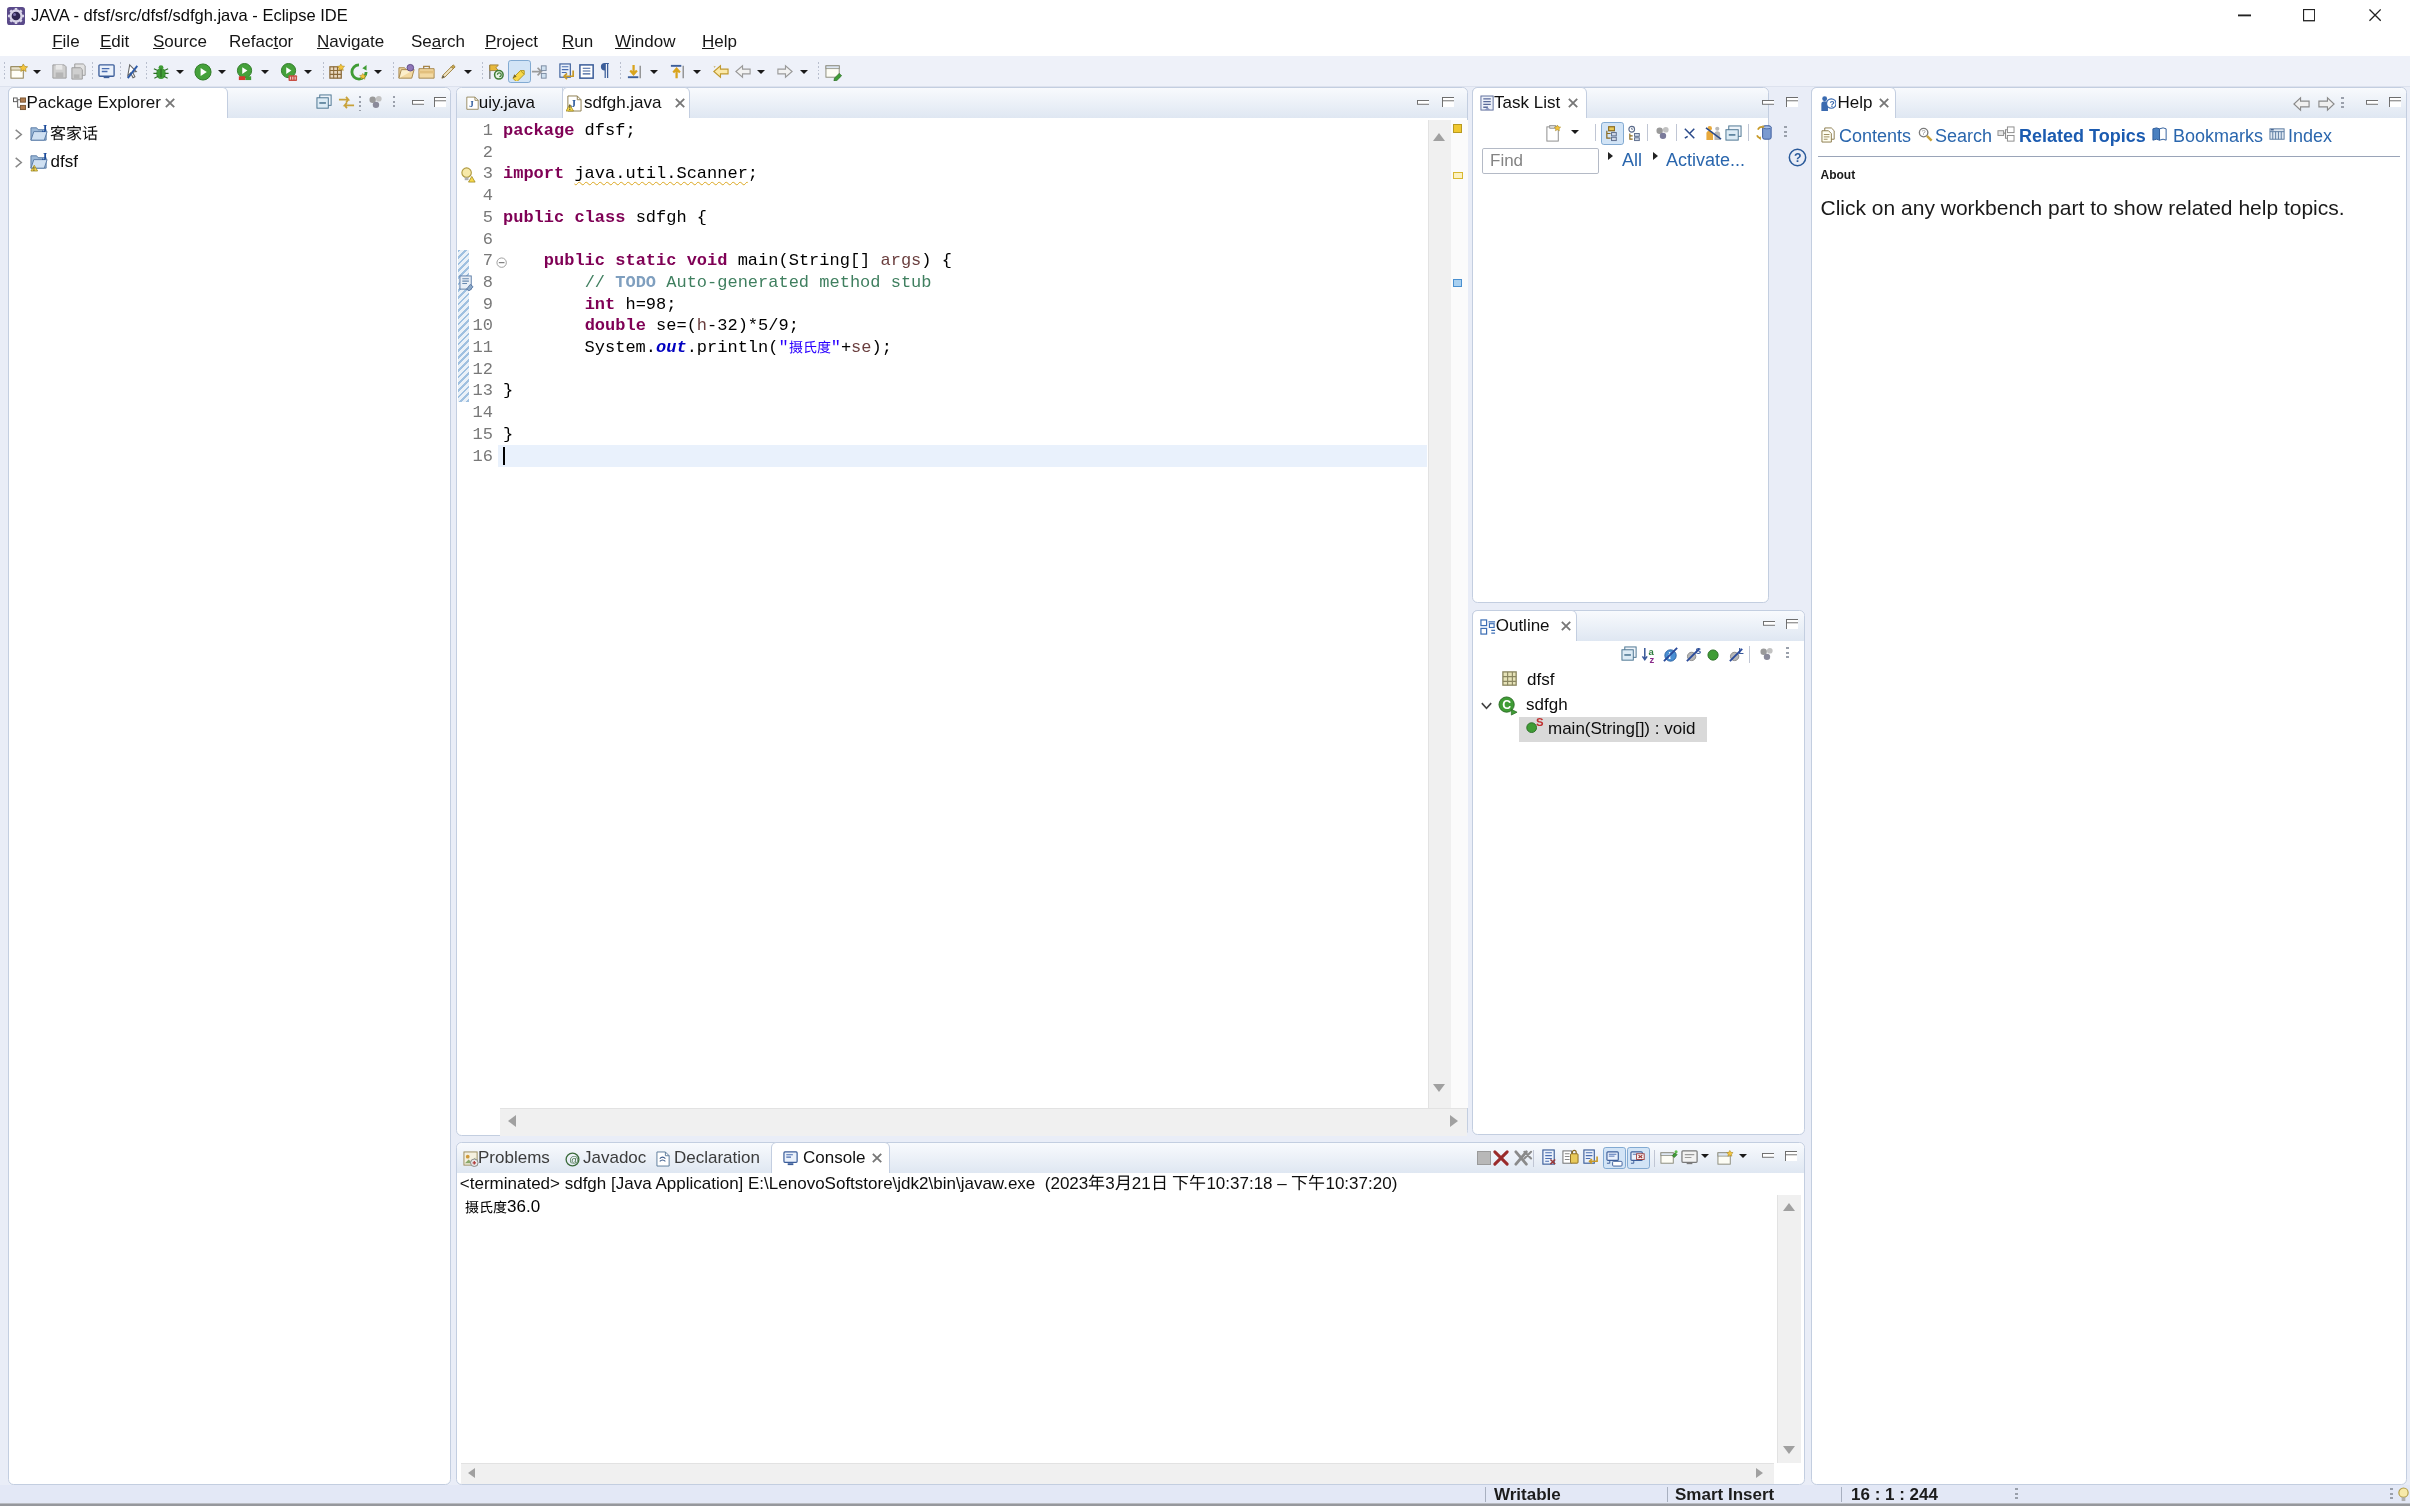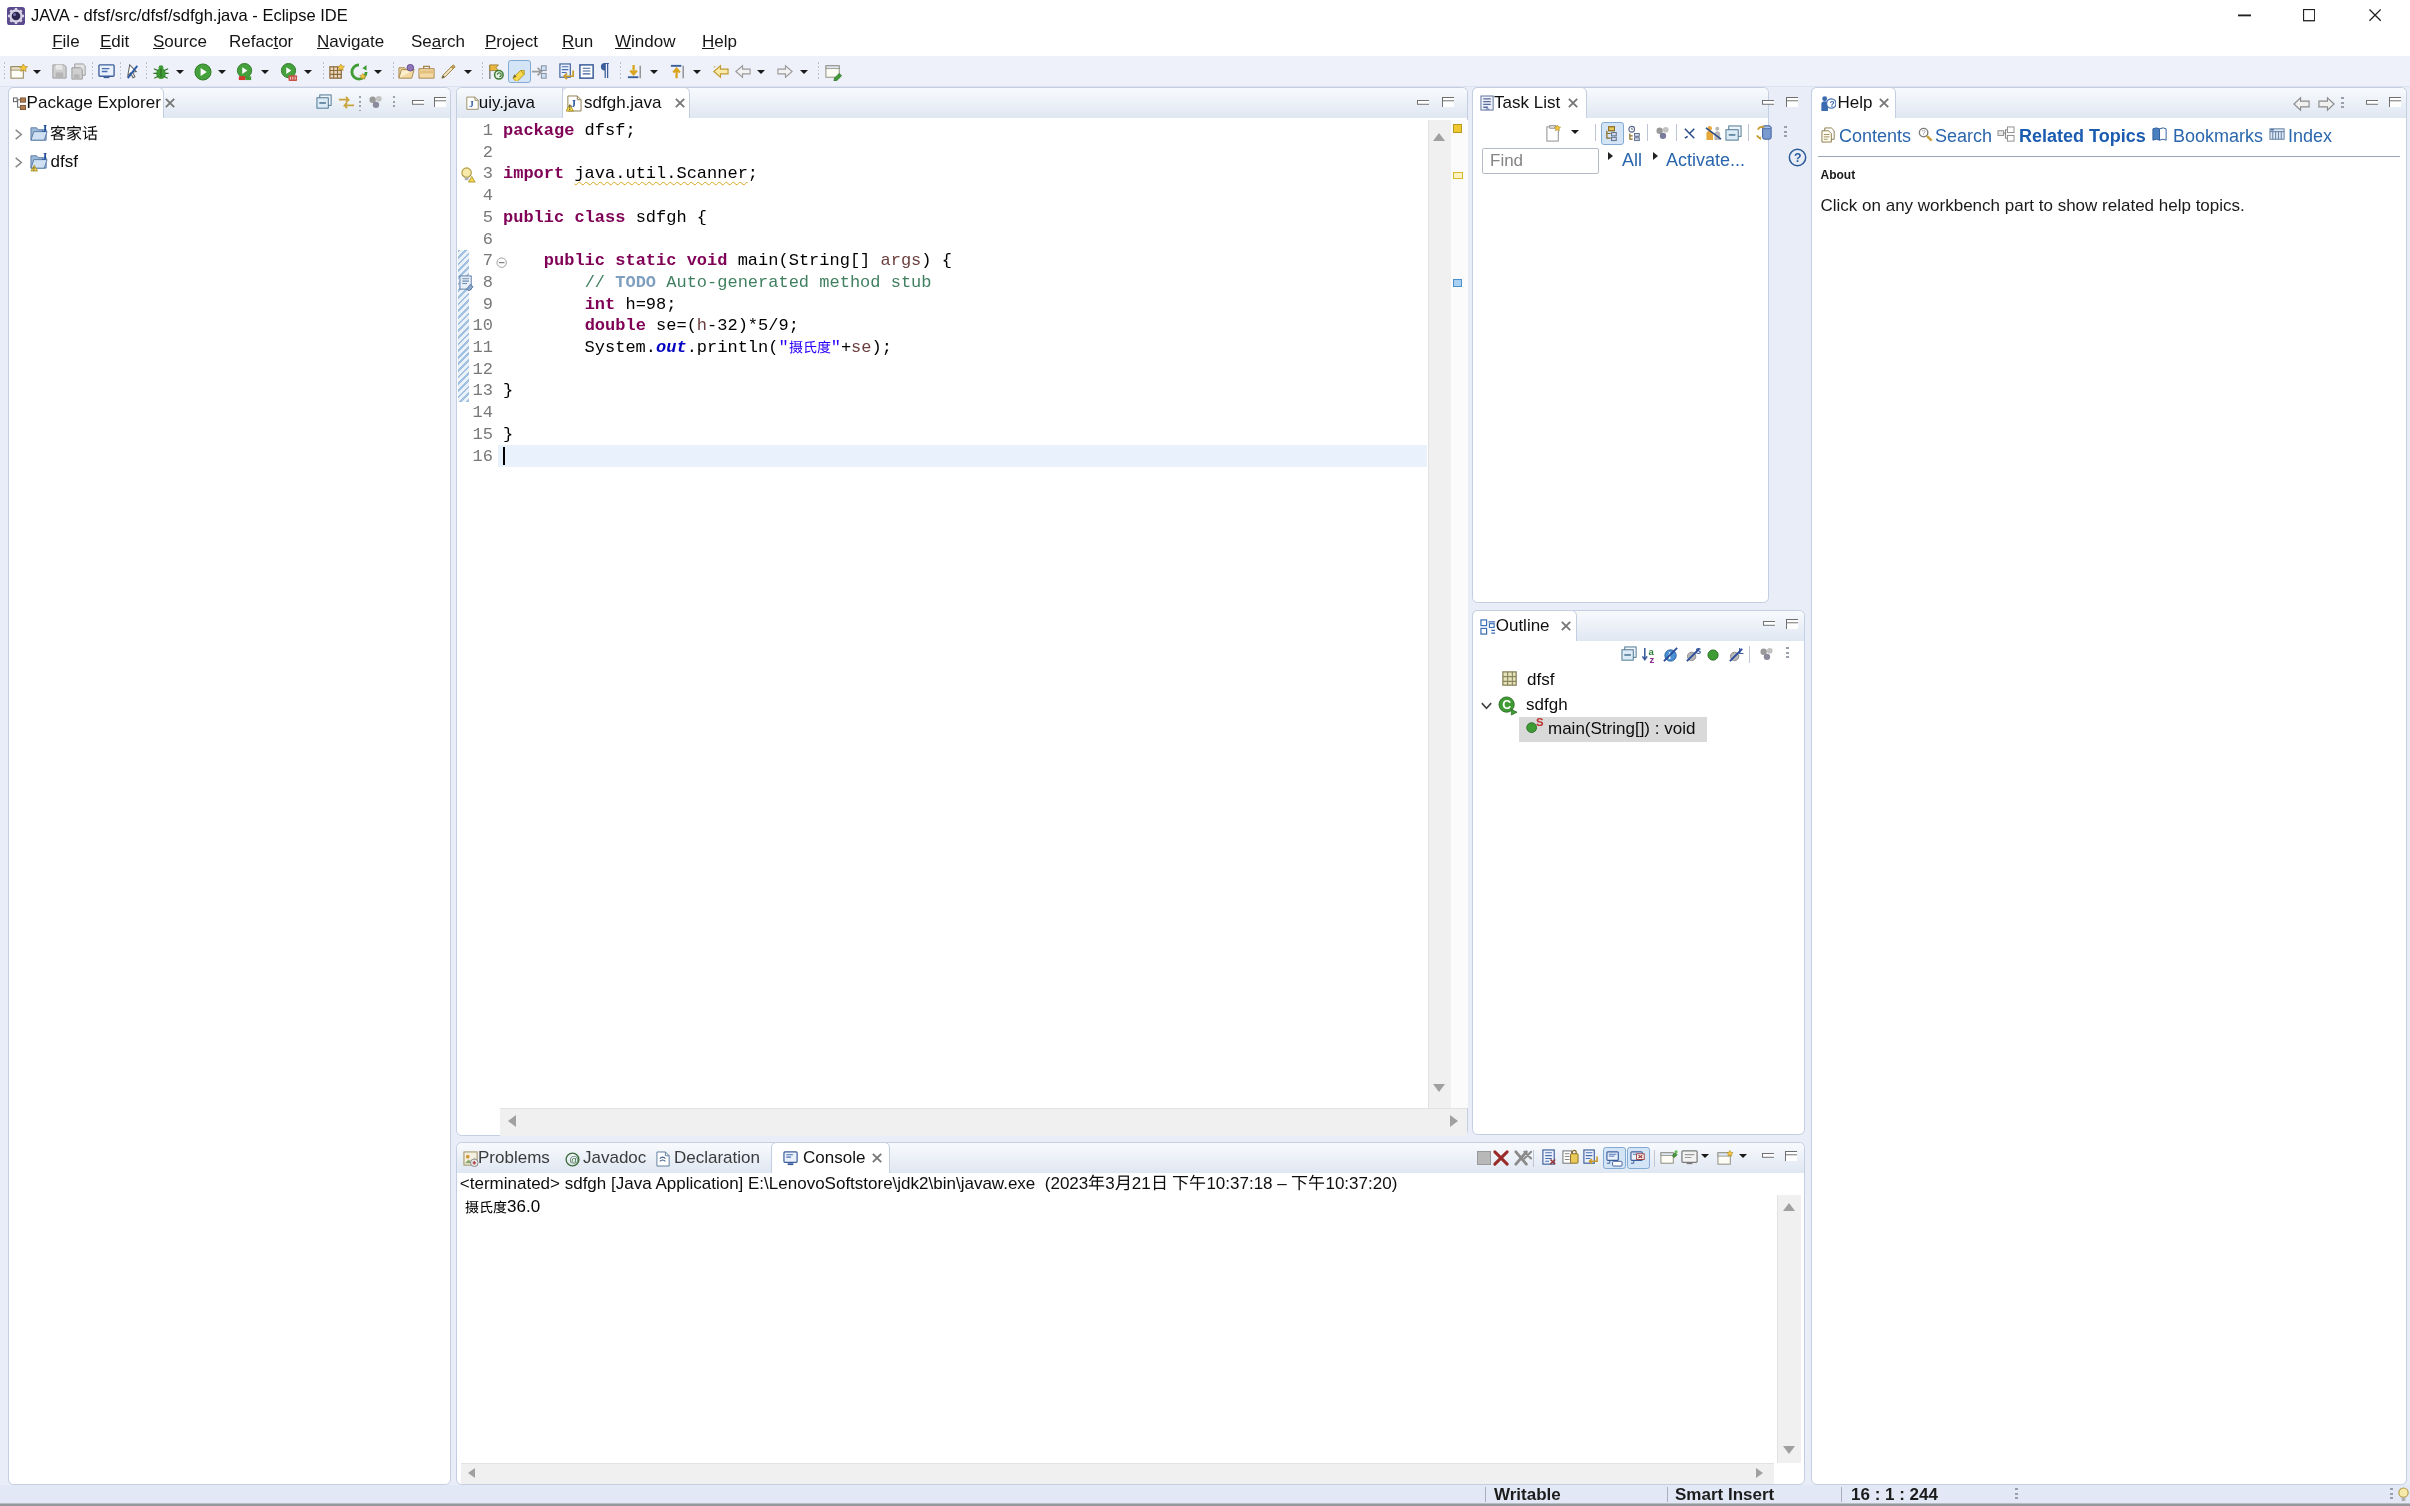--- a/index.html
+++ b/index.html
@@ -262,21 +262,21 @@
 <div class="tbdd" style="left:800px"></div>
 <div class="tbsep" style="left:818px"></div>
 <svg class="tbi" style="left:825px" width="18" height="18" viewBox="0 0 19 19">
     <rect x="1" y="3" width="14" height="12" fill="#fdfdf5" stroke="#8a8a7a"></rect>
     <rect x="1" y="3" width="14" height="3" fill="#dde6f2" stroke="#8a8a7a" stroke-width="0.8"></rect>
     <path d="M10 16 l5-5 2.5 2.5 -5 5 -3 .5z" fill="#3f9c35" stroke="#2c6e26" stroke-width="0.8"></path>
   </svg>
 
 <div class="panel" style="left:7.5px;top:87px;width:443px;height:1398px">
   <div class="phead"></div>
-  <div class="ptab" style="left:-0.9px;width:156px">
+  <div class="ptab" style="left:-0.9px;width:220px">
     <svg class="abs" style="left:4.7px;top:8.5px" width="13" height="14" viewBox="0 0 14 15">
         <rect x="0.5" y="1" width="4" height="4" fill="#fff" stroke="#555" stroke-width="1"></rect>
         <rect x="8" y="1" width="5.5" height="4.5" fill="#b07c4f" stroke="#7a5530" stroke-width="1"></rect>
         <rect x="8" y="9" width="5.5" height="4.5" fill="#b07c4f" stroke="#7a5530" stroke-width="1"></rect>
         <path d="M5 3 h2.5 M5 11 h2.5 M5 3 v8 h2.5" fill="none" stroke="#666" stroke-width="1.1"></path>
       </svg>
     <div class="tabtxt" style="left:18px">Package Explorer</div>
     <svg class="tabx" style="left:155px" viewBox="0 0 14 14" width="13" height="13">
         <path d="M2 2 L11 11 M11 2 L2 11" stroke="#777" stroke-width="2"></path>
       </svg>
@@ -775,21 +775,21 @@
     </svg>
   <div class="abs hlink" style="left:361px;top:38px">Bookmarks</div>
   <svg class="abs" style="left:457px;top:38px" width="17" height="17" viewBox="0 0 18 18">
       <rect x="1" y="3" width="15" height="11" fill="#dfe8f2" stroke="#5a7aa0"></rect>
       <path d="M1 6 h15 M4 6 v8 M7 6 v8 M10 6 v8 M13 6 v8" stroke="#5a7aa0" stroke-width="1"></path>
       <path d="M2 4 h3" stroke="#3a5a8a" stroke-width="1.4"></path>
     </svg>
   <div class="abs hlink" style="left:476px;top:38px">Index</div>
   <div class="abs" style="left:5.6px;top:68px;width:582px;height:0.9px;background:#9aa4b8"></div>
   <div class="abs" style="left:8.5px;top:80px;font-size:12px;font-weight:bold;color:#1a1a1a">About</div>
-  <div class="abs" style="left:8.5px;top:108px;font-size:17px;color:#1a1a1a">Click on any workbench part to show related help topics.</div>
+  <div class="abs" style="left:8.5px;top:108px;font-size:21px;color:#1a1a1a">Click on any workbench part to show related help topics.</div>
 </div>
 
 <div id="status">
   <div class="sep-v" style="left:1485px;top:1.9px;height:15px"></div>
   <div class="abs" style="left:1494px;top:0;line-height:19px">Writable</div>
   <div class="sep-v" style="left:1667px;top:1.9px;height:15px"></div>
   <div class="abs" style="left:1675px;top:0;line-height:19px">Smart Insert</div>
   <div class="sep-v" style="left:1841px;top:1.9px;height:15px"></div>
   <div class="abs" style="left:1851px;top:0;line-height:19px">16 : 1 : 244</div>
   <div class="dots3" style="left:2015px"></div>

